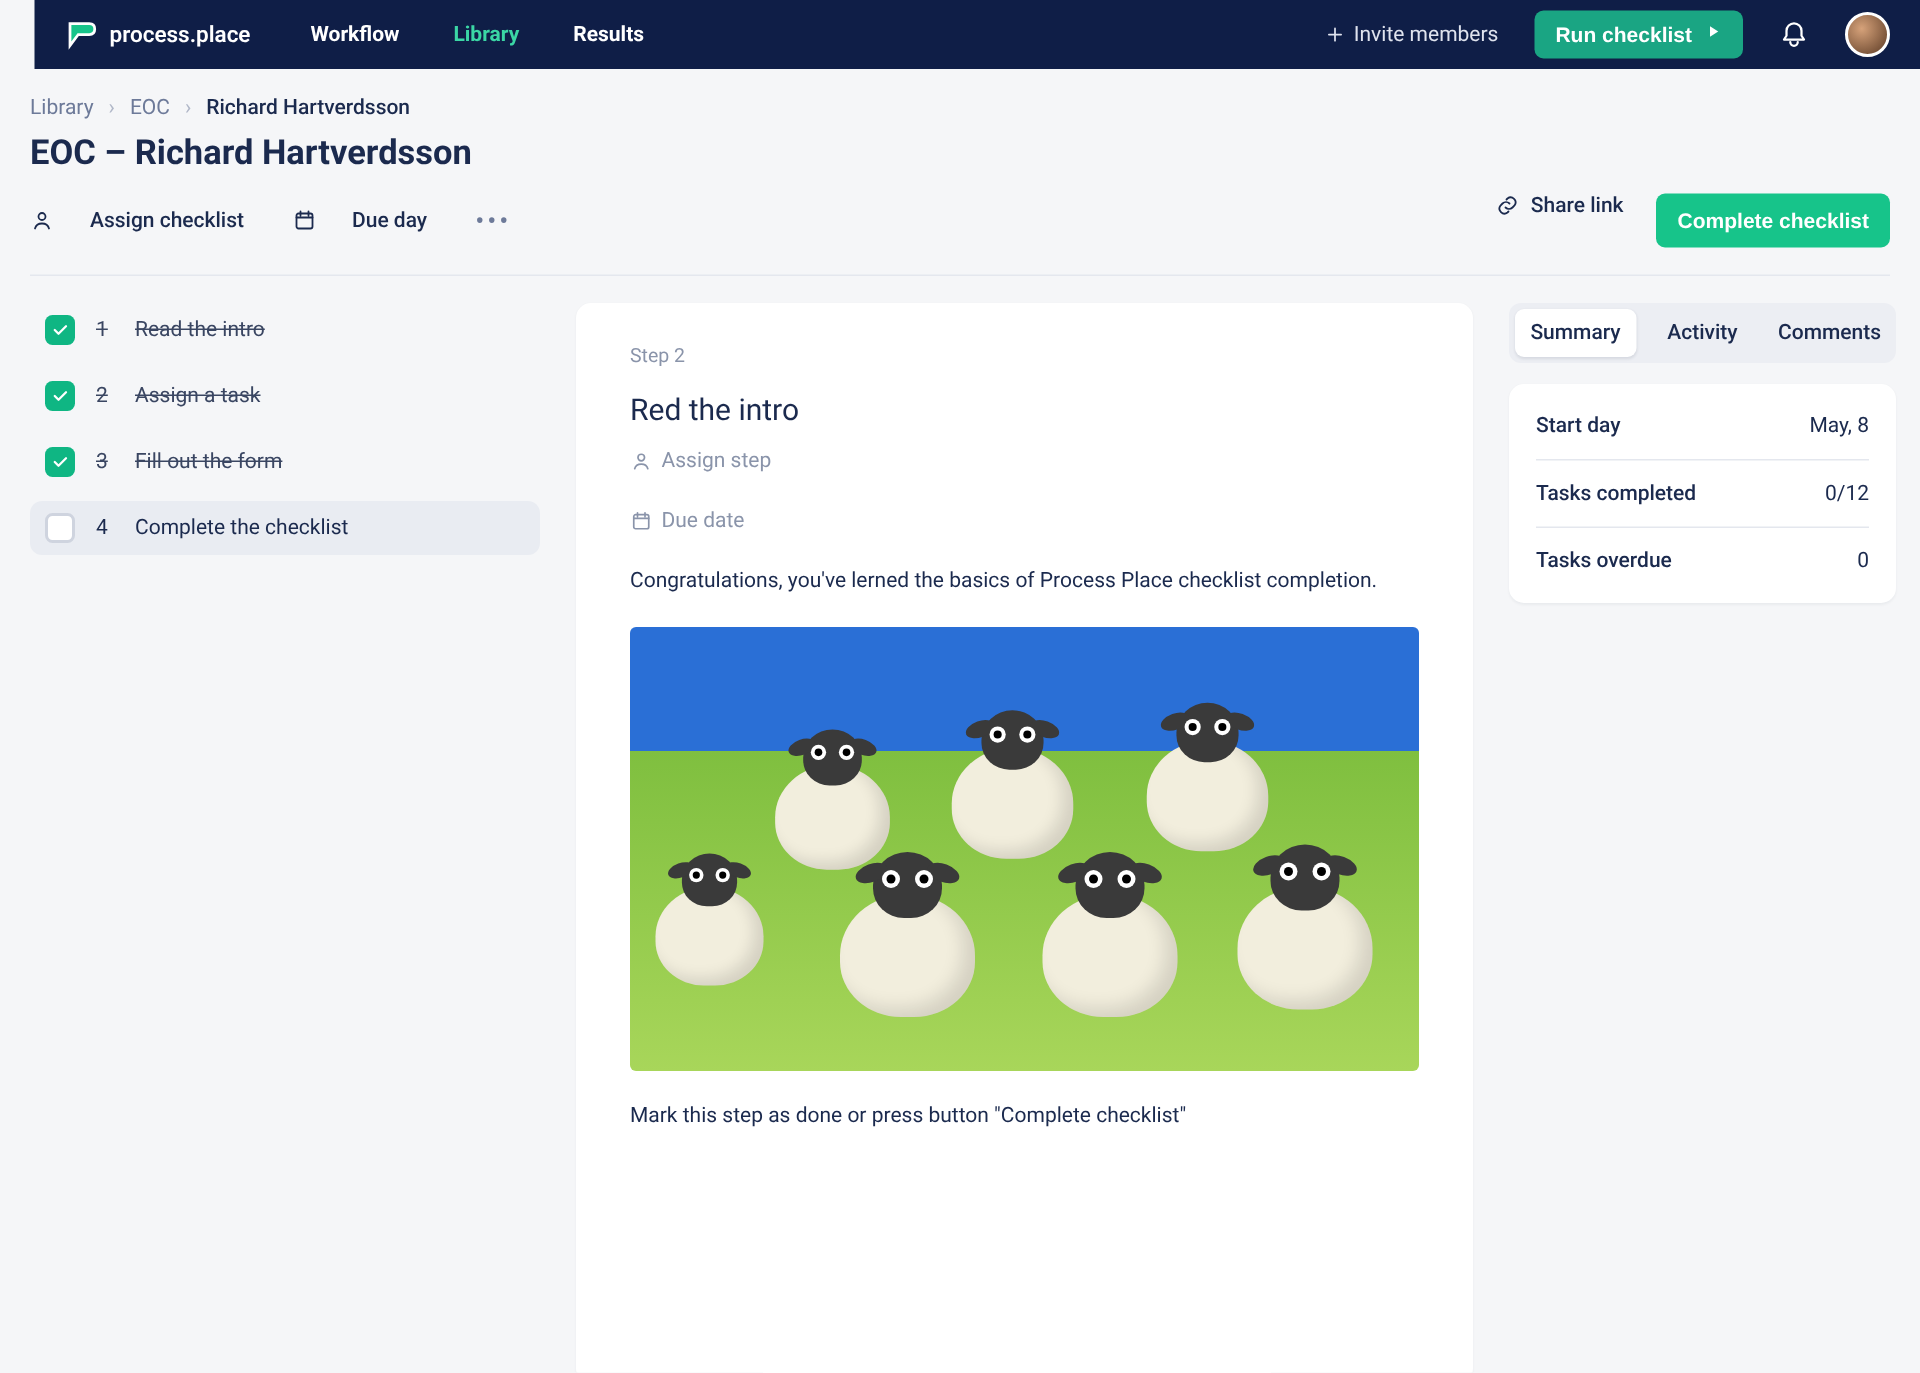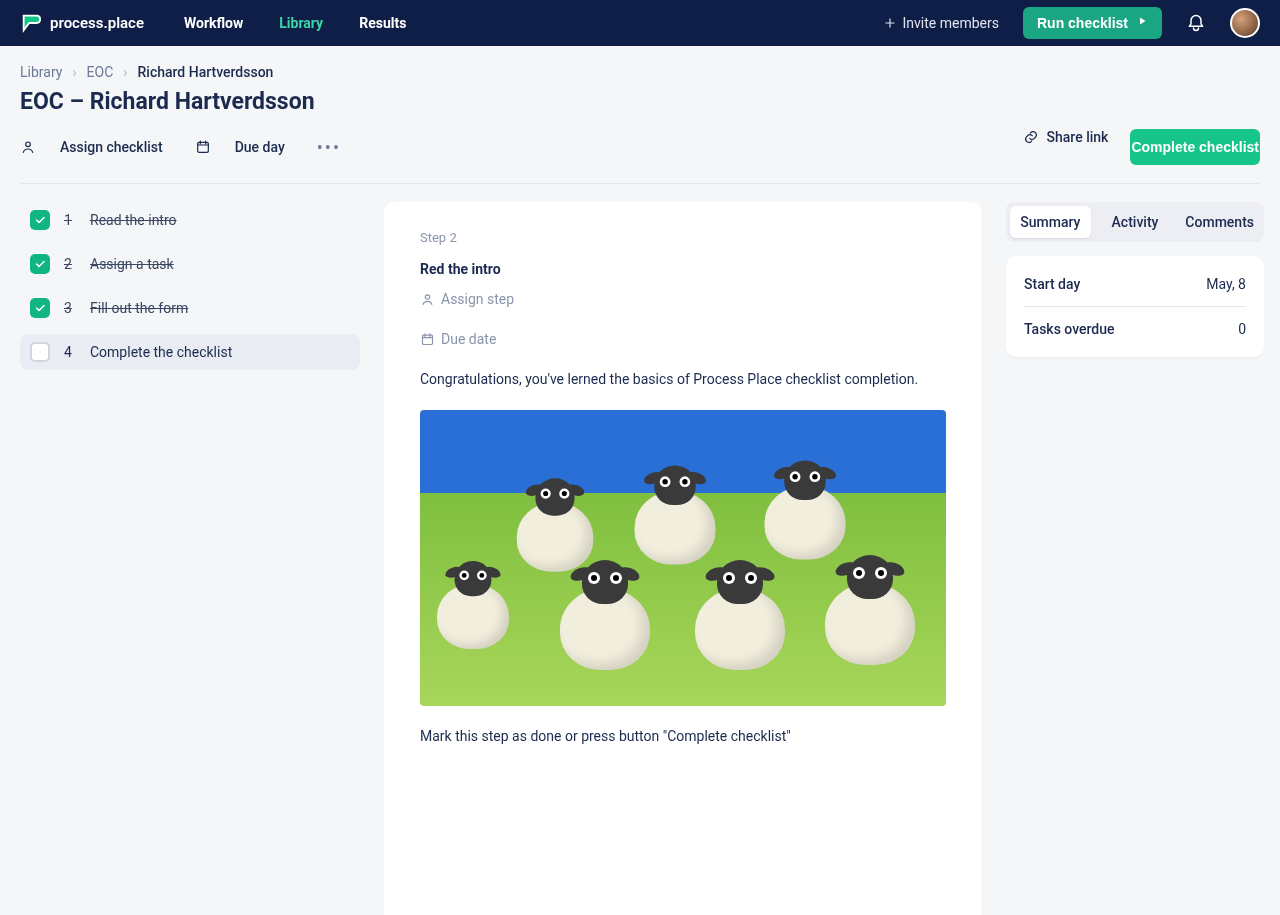--- a/index.html
+++ b/index.html
@@ -26,20 +26,21 @@
     overflow:hidden;
   }
   
   .topnav{
     background:var(--navy);
     height:46px;
     display:flex;
     align-items:center;
     padding:0 20px;
     color:#fff;
+    margin-left:23px;
   }
   .logo{display:flex;align-items:center;gap:8px;font-weight:600;font-size:15px;margin-right:40px;}
   .logo-mark{width:22px;height:22px;}
   .nav-links{display:flex;gap:36px;}
   .nav-link{color:#fff;font-weight:700;font-size:14px;cursor:pointer;}
   .nav-link.active{color:#3bd6a5;}
   .nav-right{margin-left:auto;display:flex;align-items:center;gap:24px;}
   .invite{display:flex;align-items:center;gap:6px;color:#dfe3ee;font-size:14px;cursor:pointer;}
   .run-btn{
     background:var(--green);border:none;color:#fff;font-weight:600;
@@ -59,21 +60,21 @@
     display:flex;align-items:center;gap:32px;
     padding-bottom:18px;border-bottom:1px solid var(--border);
   }
   .tool{display:flex;align-items:center;gap:24px;color:var(--text);font-size:14px;font-weight:500;cursor:pointer;}
   .tool svg,.tool .ico{width:16px;height:16px;color:var(--text);}
   .more{color:var(--text-light);cursor:pointer;font-size:18px;letter-spacing:2px;}
   .toolbar-right{margin-left:auto;display:flex;align-items:flex-start;gap:22px;}
   .share{display:flex;align-items:center;gap:8px;color:var(--text);font-weight:500;cursor:pointer;}
   .complete-btn{
     background:var(--green-accent);color:#fff;border:none;font-weight:600;
-    padding:10px 1px;border-radius:6px;cursor:pointer;font-size:14px;
+    padding:10px 14px;border-radius:6px;cursor:pointer;font-size:14px;
   }
   
   .body{display:flex;gap:24px;padding:18px 20px 0 20px;align-items:flex-start;}
   
   .steps{width:340px;flex-shrink:0;}
   .step-row{
     display:flex;align-items:center;gap:14px;
     padding:8px 10px;border-radius:8px;margin-bottom:8px;
     cursor:pointer;
   }
@@ -87,21 +88,21 @@
   .chk svg{width:12px;height:12px;color:#fff;}
   .step-num{color:var(--text);font-size:14px;width:12px;}
   .step-label{color:var(--text);font-size:14px;}
   .step-row.done .step-num,.step-row.done .step-label{text-decoration:line-through;color:#3a4662;}
   
   .card{
     background:#fff;border-radius:10px;flex:1;min-height:720px;
     padding:28px 36px;box-shadow:0 1px 2px rgba(20,30,60,.05);
   }
   .step-tag{color:var(--muted);font-size:13px;margin-bottom:4px;}
-  .step-title{font-size:14px;font-weight:700;color:var(--text);margin:16px 0 14px 0;}
+  .step-title{font-size:20px;font-weight:400;color:var(--text);margin:16px 0 14px 0;}
   .step-meta{display:flex;gap:24px;color:var(--muted);font-size:14px;margin-bottom:22px;flex-direction:column;}
   .step-meta span{display:flex;align-items:center;gap:6px;cursor:pointer;}
   .step-body{color:var(--text);font-size:14px;line-height:1.5;}
   .img-ph{
     width:526px;height:296px;margin:20px 0;border-radius:4px;overflow:hidden;
     background:linear-gradient(to bottom,#2a6fd6 0%,#2a6fd6 28%,#7fbf3f 28%,#a8d65a 100%);
     position:relative;
   }
   
   .sheep{position:absolute;width:90px;height:110px;}
@@ -343,18 +344,22 @@
       <div class="tab active">Summary</div>
       <div class="tab">Activity</div>
       <div class="tab">Comments</div>
     </div>
     <div class="summary" id="summary-mount">
         <div class="srow">
           <span>Start day</span>
           <span class="val">May, 8</span>
         </div>
         <div class="srow">
+          <span>Tasks completed</span>
+          <span class="val">0/12</span>
+        </div>
+        <div class="srow">
           <span>Tasks overdue</span>
           <span class="val">0</span>
         </div>
       </div>
   </div>
 </div>
 
 </body></html>

